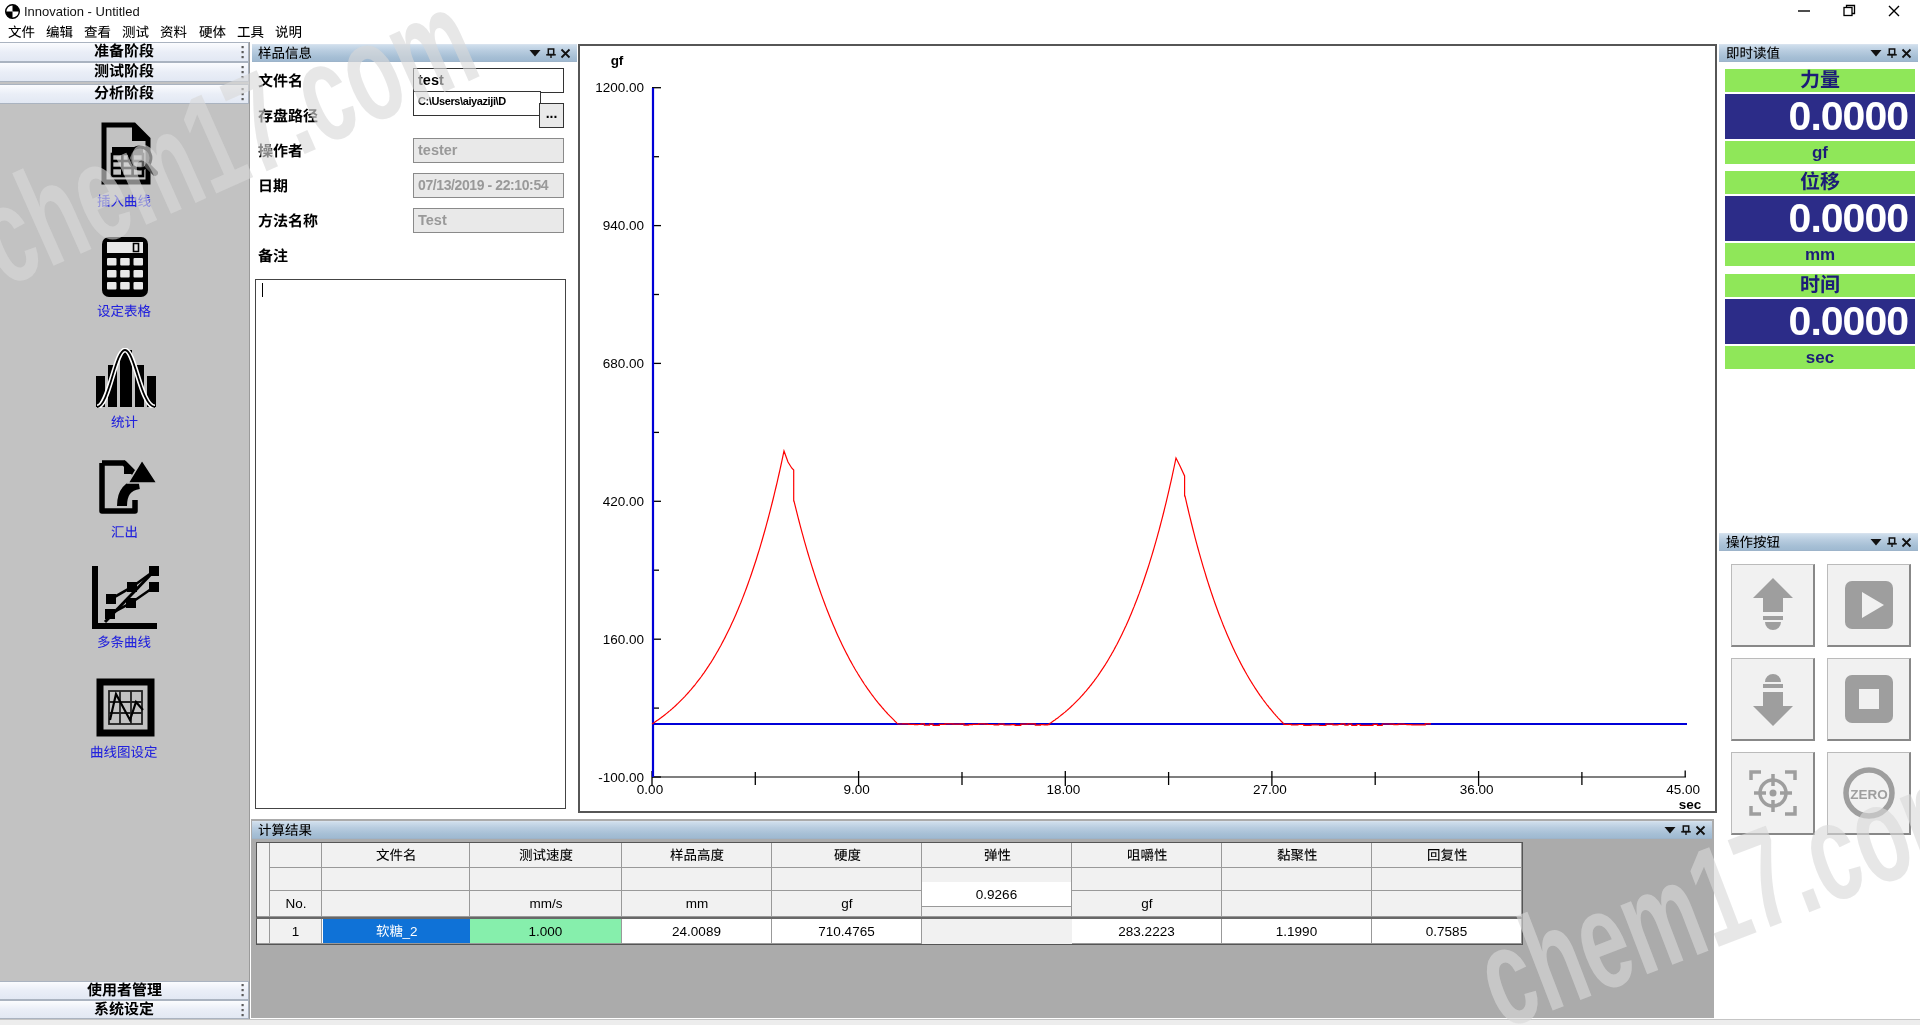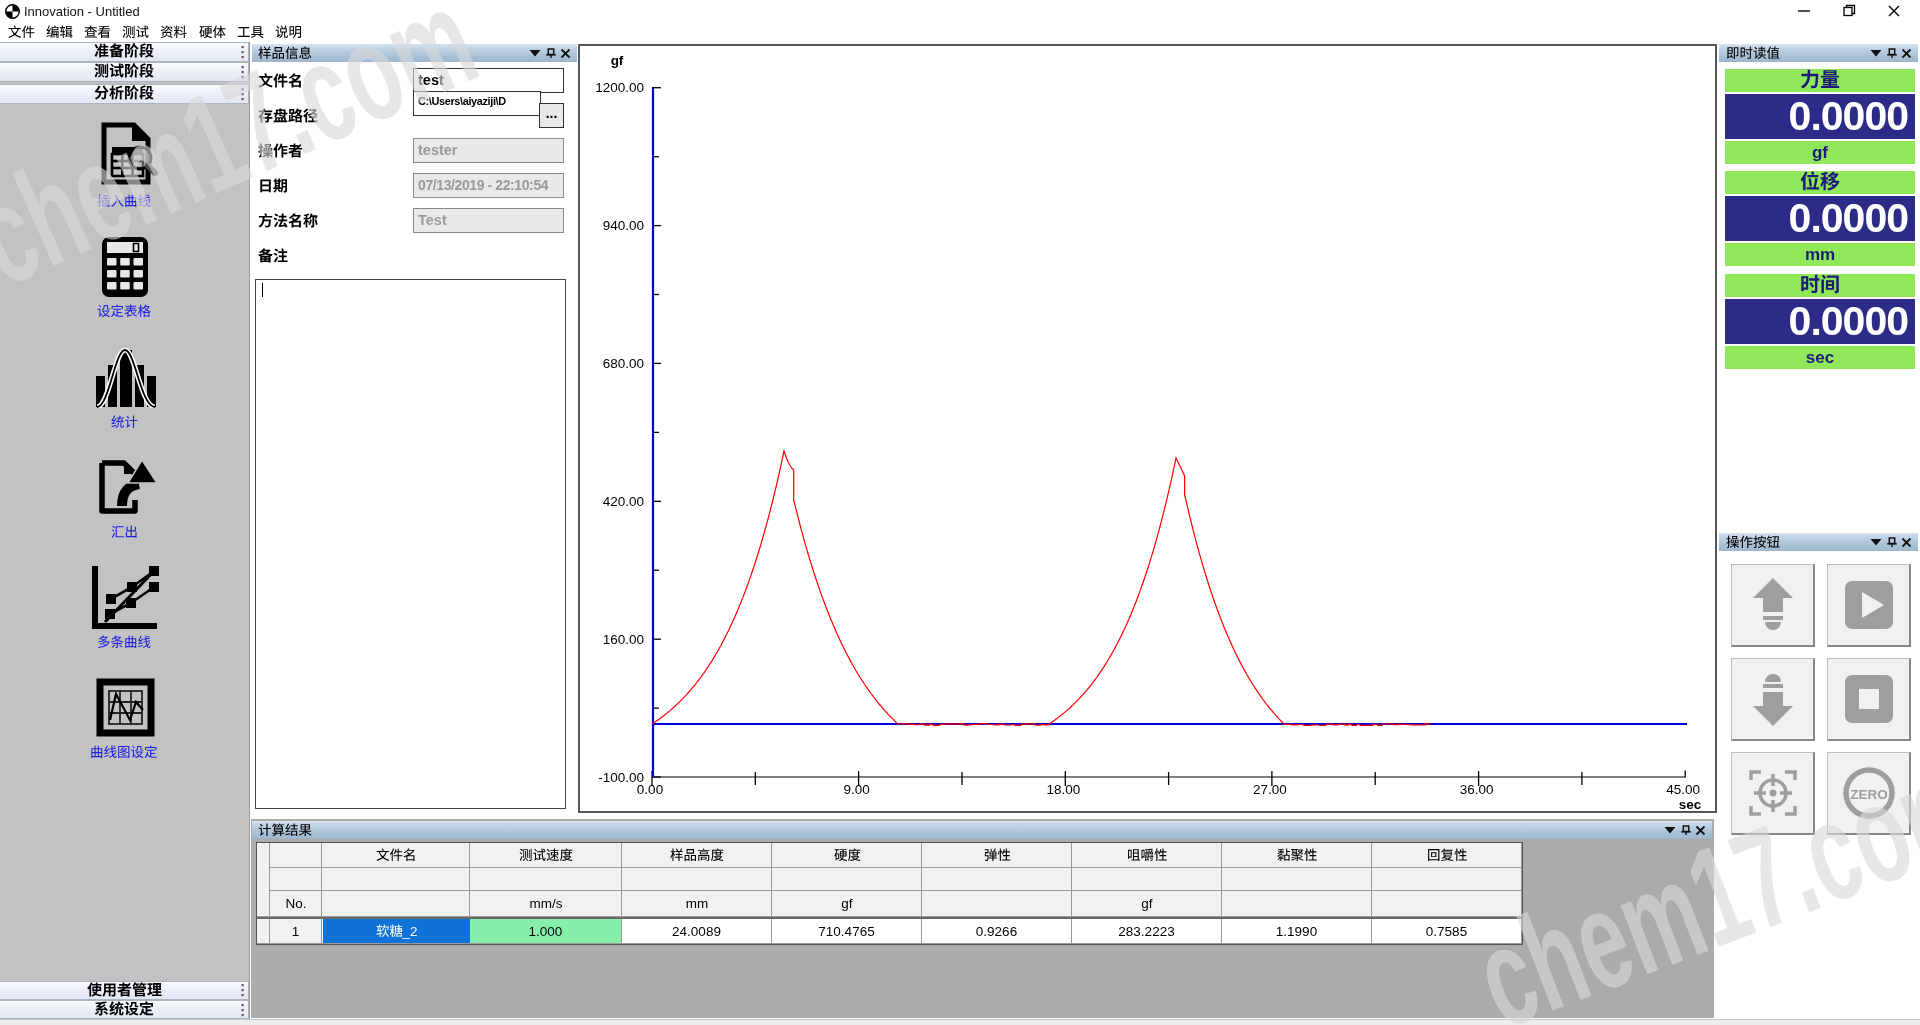--- a/index.html
+++ b/index.html
@@ -665,21 +665,21 @@
 <div class="abs" style="left:1072px;top:891px;width:150px;height:26px;font-size:13.5px;text-align:center;line-height:26px">gf</div>
 <div class="cell" style="left:1222px;top:891px;width:150px;height:26px"></div>
 <div class="cell" style="left:1372px;top:891px;width:150px;height:26px"></div>
 <div class="abs" style="left:256px;top:917px;width:1266px;height:2px;background:#686868"></div>
 <div class="dcell" style="left:257px;top:919px;width:13px;height:25px;background:#f1f1f1"></div>
 <div class="dcell" style="left:270px;top:919px;width:52px;height:25px;background:#f1f1f1">1</div>
 <div class="dcell" style="left:322px;top:919px;width:148px;height:25px;background:#fff"></div>
 <div class="dcell" style="left:470px;top:919px;width:152px;height:25px;background:#86efac">1.000</div>
 <div class="dcell" style="left:622px;top:919px;width:150px;height:25px;background:#fff">24.0089</div>
 <div class="dcell" style="left:772px;top:919px;width:150px;height:25px;background:#fff">710.4765</div>
-<div class="dcell" style="left:922px;top:919px;width:150px;height:25px;background:#fff">0.9266</div>
+<div class="dcell" style="left:922px;top:882px;width:150px;height:25px;background:#fff">0.9266</div>
 <div class="dcell" style="left:1072px;top:919px;width:150px;height:25px;background:#fff">283.2223</div>
 <div class="dcell" style="left:1222px;top:919px;width:150px;height:25px;background:#fff">1.1990</div>
 <div class="dcell" style="left:1372px;top:919px;width:150px;height:25px;background:#fff">0.7585</div>
 <div class="abs" style="left:323px;top:919px;width:147px;height:24px;background:#0f72d7"></div>
 <div class="abs" style="left:375.5px;top:923.5px">
     <svg class="t" width="27.0" height="15.9" viewBox="0 0 27.0 15.9">
       <g fill="#fff" transform="translate(0 11.88) scale(0.05400 -0.05400)">
         <use href="#g400_8f6f" x="0"></use>
         <use href="#g400_7cd6" x="250"></use>
       </g>

